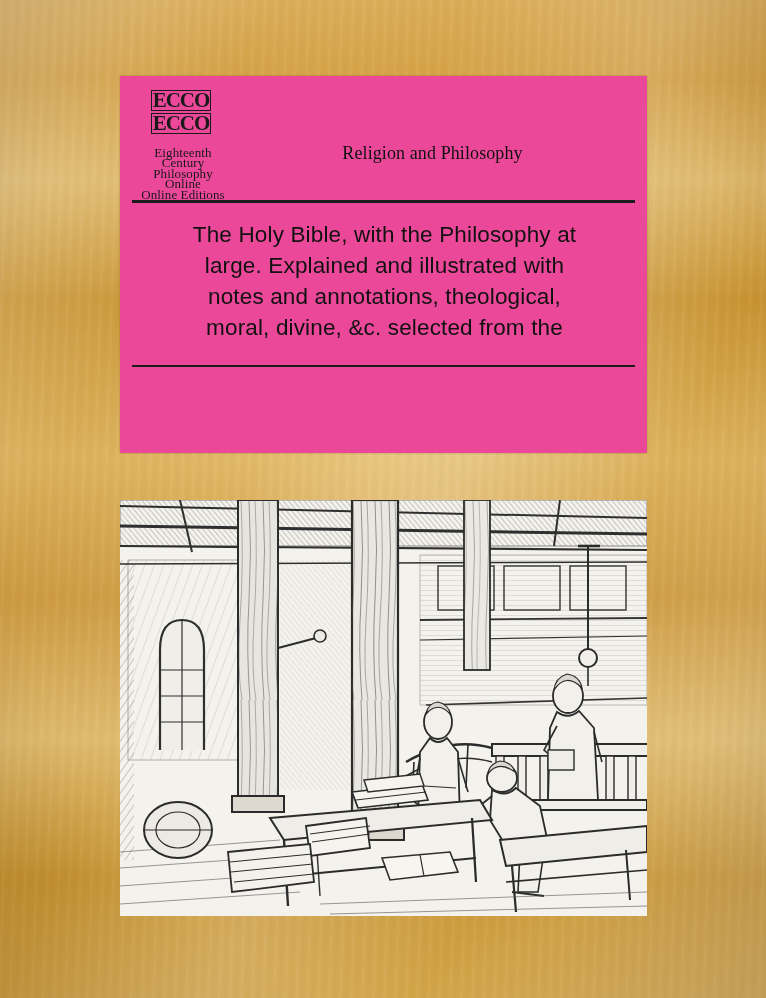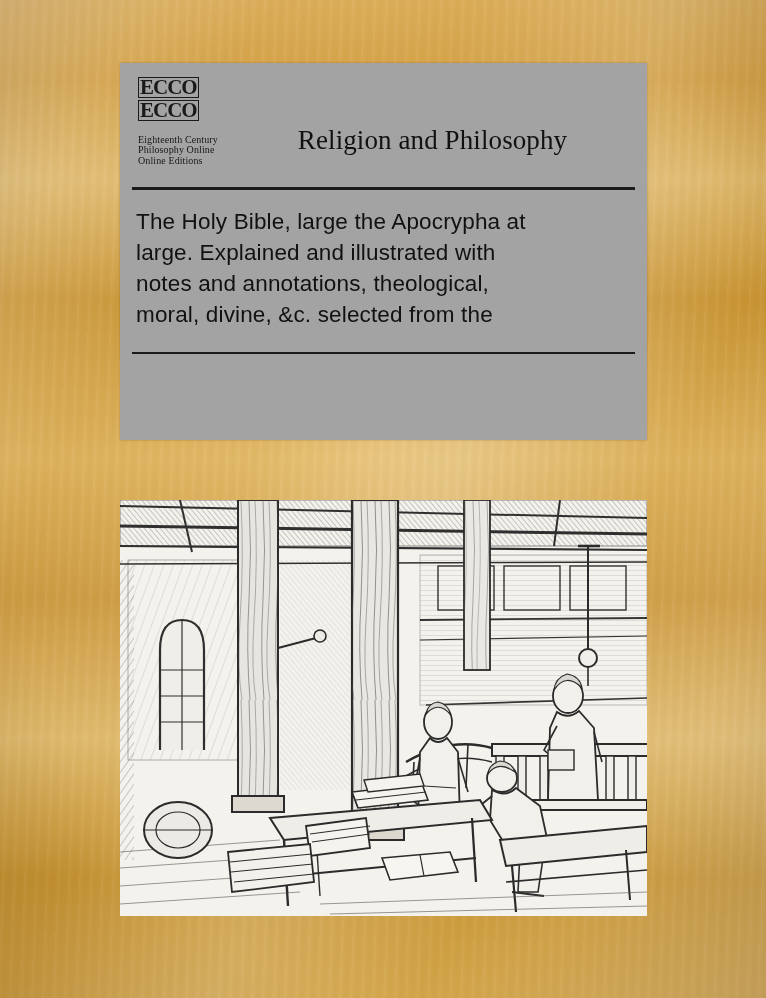--- a/index.html
+++ b/index.html
@@ -36,25 +36,26 @@
     content: "";
     position: absolute;
     left: 0; top: 0; right: 0; bottom: 0;
     background: radial-gradient(ellipse at 50% 45%, rgba(255,255,255,0.12) 0%, rgba(140,95,20,0.10) 70%, rgba(110,70,10,0.28) 100%);
   }
 
   
   .panel {
     position: absolute;
     left: 120px;
-    top: 63px;
+    top: 76px;
     width: 527px;
-    background: #a3a3a3;
+    background: #ec4899;
     box-shadow: 0 0 2px rgba(80,50,5,.35);
     z-index: 3;
+    text-align: center;
   }
   .panel-inner {
     padding: 0;
   }
 
   
   .header-row {
     display: flex;
     align-items: stretch;
     height: 116px;
@@ -84,35 +85,35 @@
     margin-top: 2px;
   }
   .ecco-logo .boxed {
     border: 1.6px solid #1a1a1a;
     display: inline-block;
     padding: 0 1px;
     line-height: 19px;
   }
   .ecco-sub {
     font-family: "Liberation Serif", serif;
-    font-size: 10px;
+    font-size: 13px;
     line-height: 10.4px;
     color: #17171a;
     letter-spacing: .1px;
   }
   .subject-wrap {
     flex: 1 1 auto;
     display: flex;
     align-items: center;
     justify-content: center;
     padding-right: 10px;
   }
   .subject {
     font-family: "Liberation Serif", serif;
-    font-size: 27px;
+    font-size: 18px;
     color: #111;
     letter-spacing: .1px;
     white-space: nowrap;
     margin-top: 22px;
   }
 
   .rule {
     height: 3px;
     background: #1b1b1b;
     margin: 0 12px;
@@ -175,21 +176,21 @@
       <div class="subject-wrap">
         <div class="subject">Religion and Philosophy</div>
       </div>
 
     </div>
 
     <div class="rule"></div>
 
     <div class="title-block">
       <div class="title-text">
-        <div>The Holy Bible, large the Apocrypha at</div>
+        <div>The Holy Bible, with the Philosophy at</div>
         <div>large. Explained and illustrated with</div>
         <div>notes and annotations, theological,</div>
         <div>moral, divine, &amp;c. selected from the</div>
       </div>
     </div>
 
     <div class="rule thin"></div>
 
     <div class="blank-block"></div>
 

